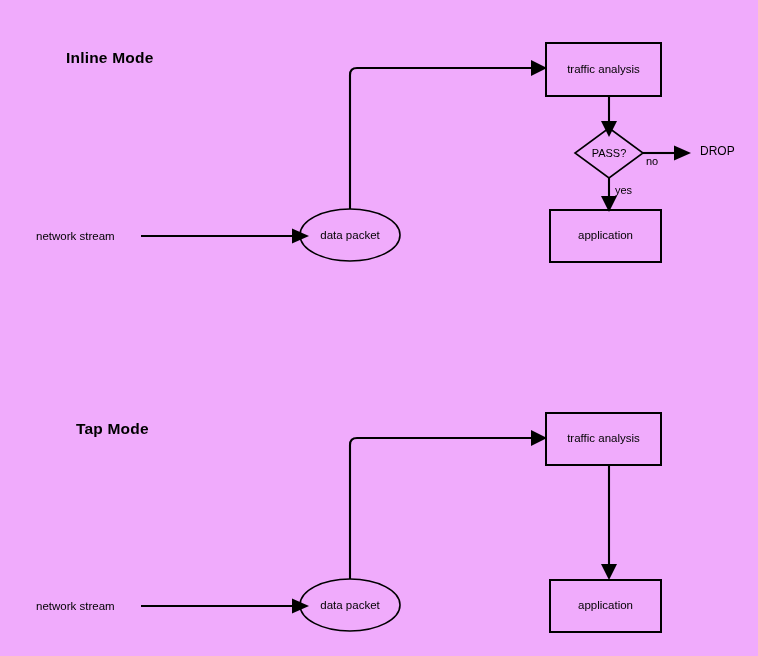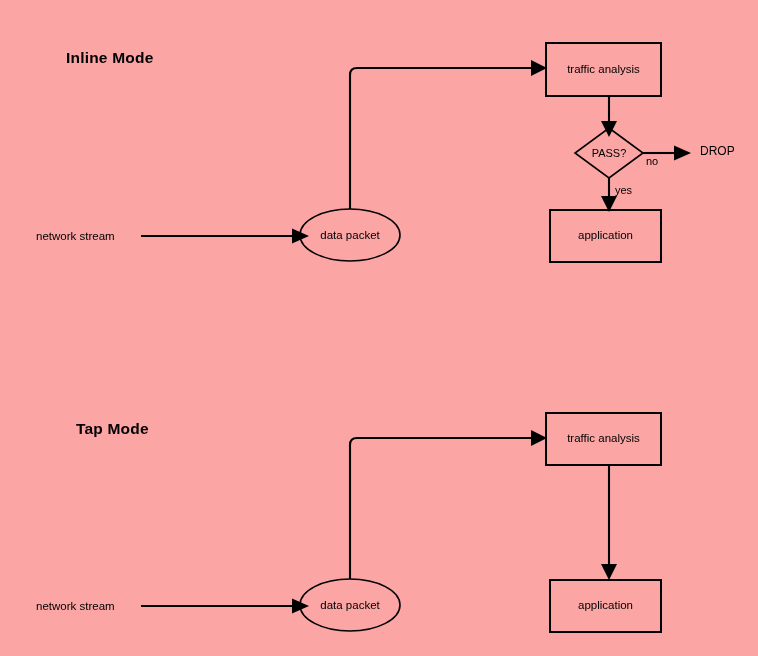--- a/index.html
+++ b/index.html
@@ -8,21 +8,21 @@
     background: #ffffff;
   }
   body {
     font-family: "Liberation Sans", sans-serif;
     color: #000000;
   }
   #canvas {
     position: relative;
     width: 758px;
     height: 656px;
-    background: #fca5a5;
+    background: #f0abfc;
     overflow: hidden;
   }
   #diagram-svg {
     position: absolute;
     left: 0;
     top: 0;
     width: 758px;
     height: 656px;
     display: block;
   }

